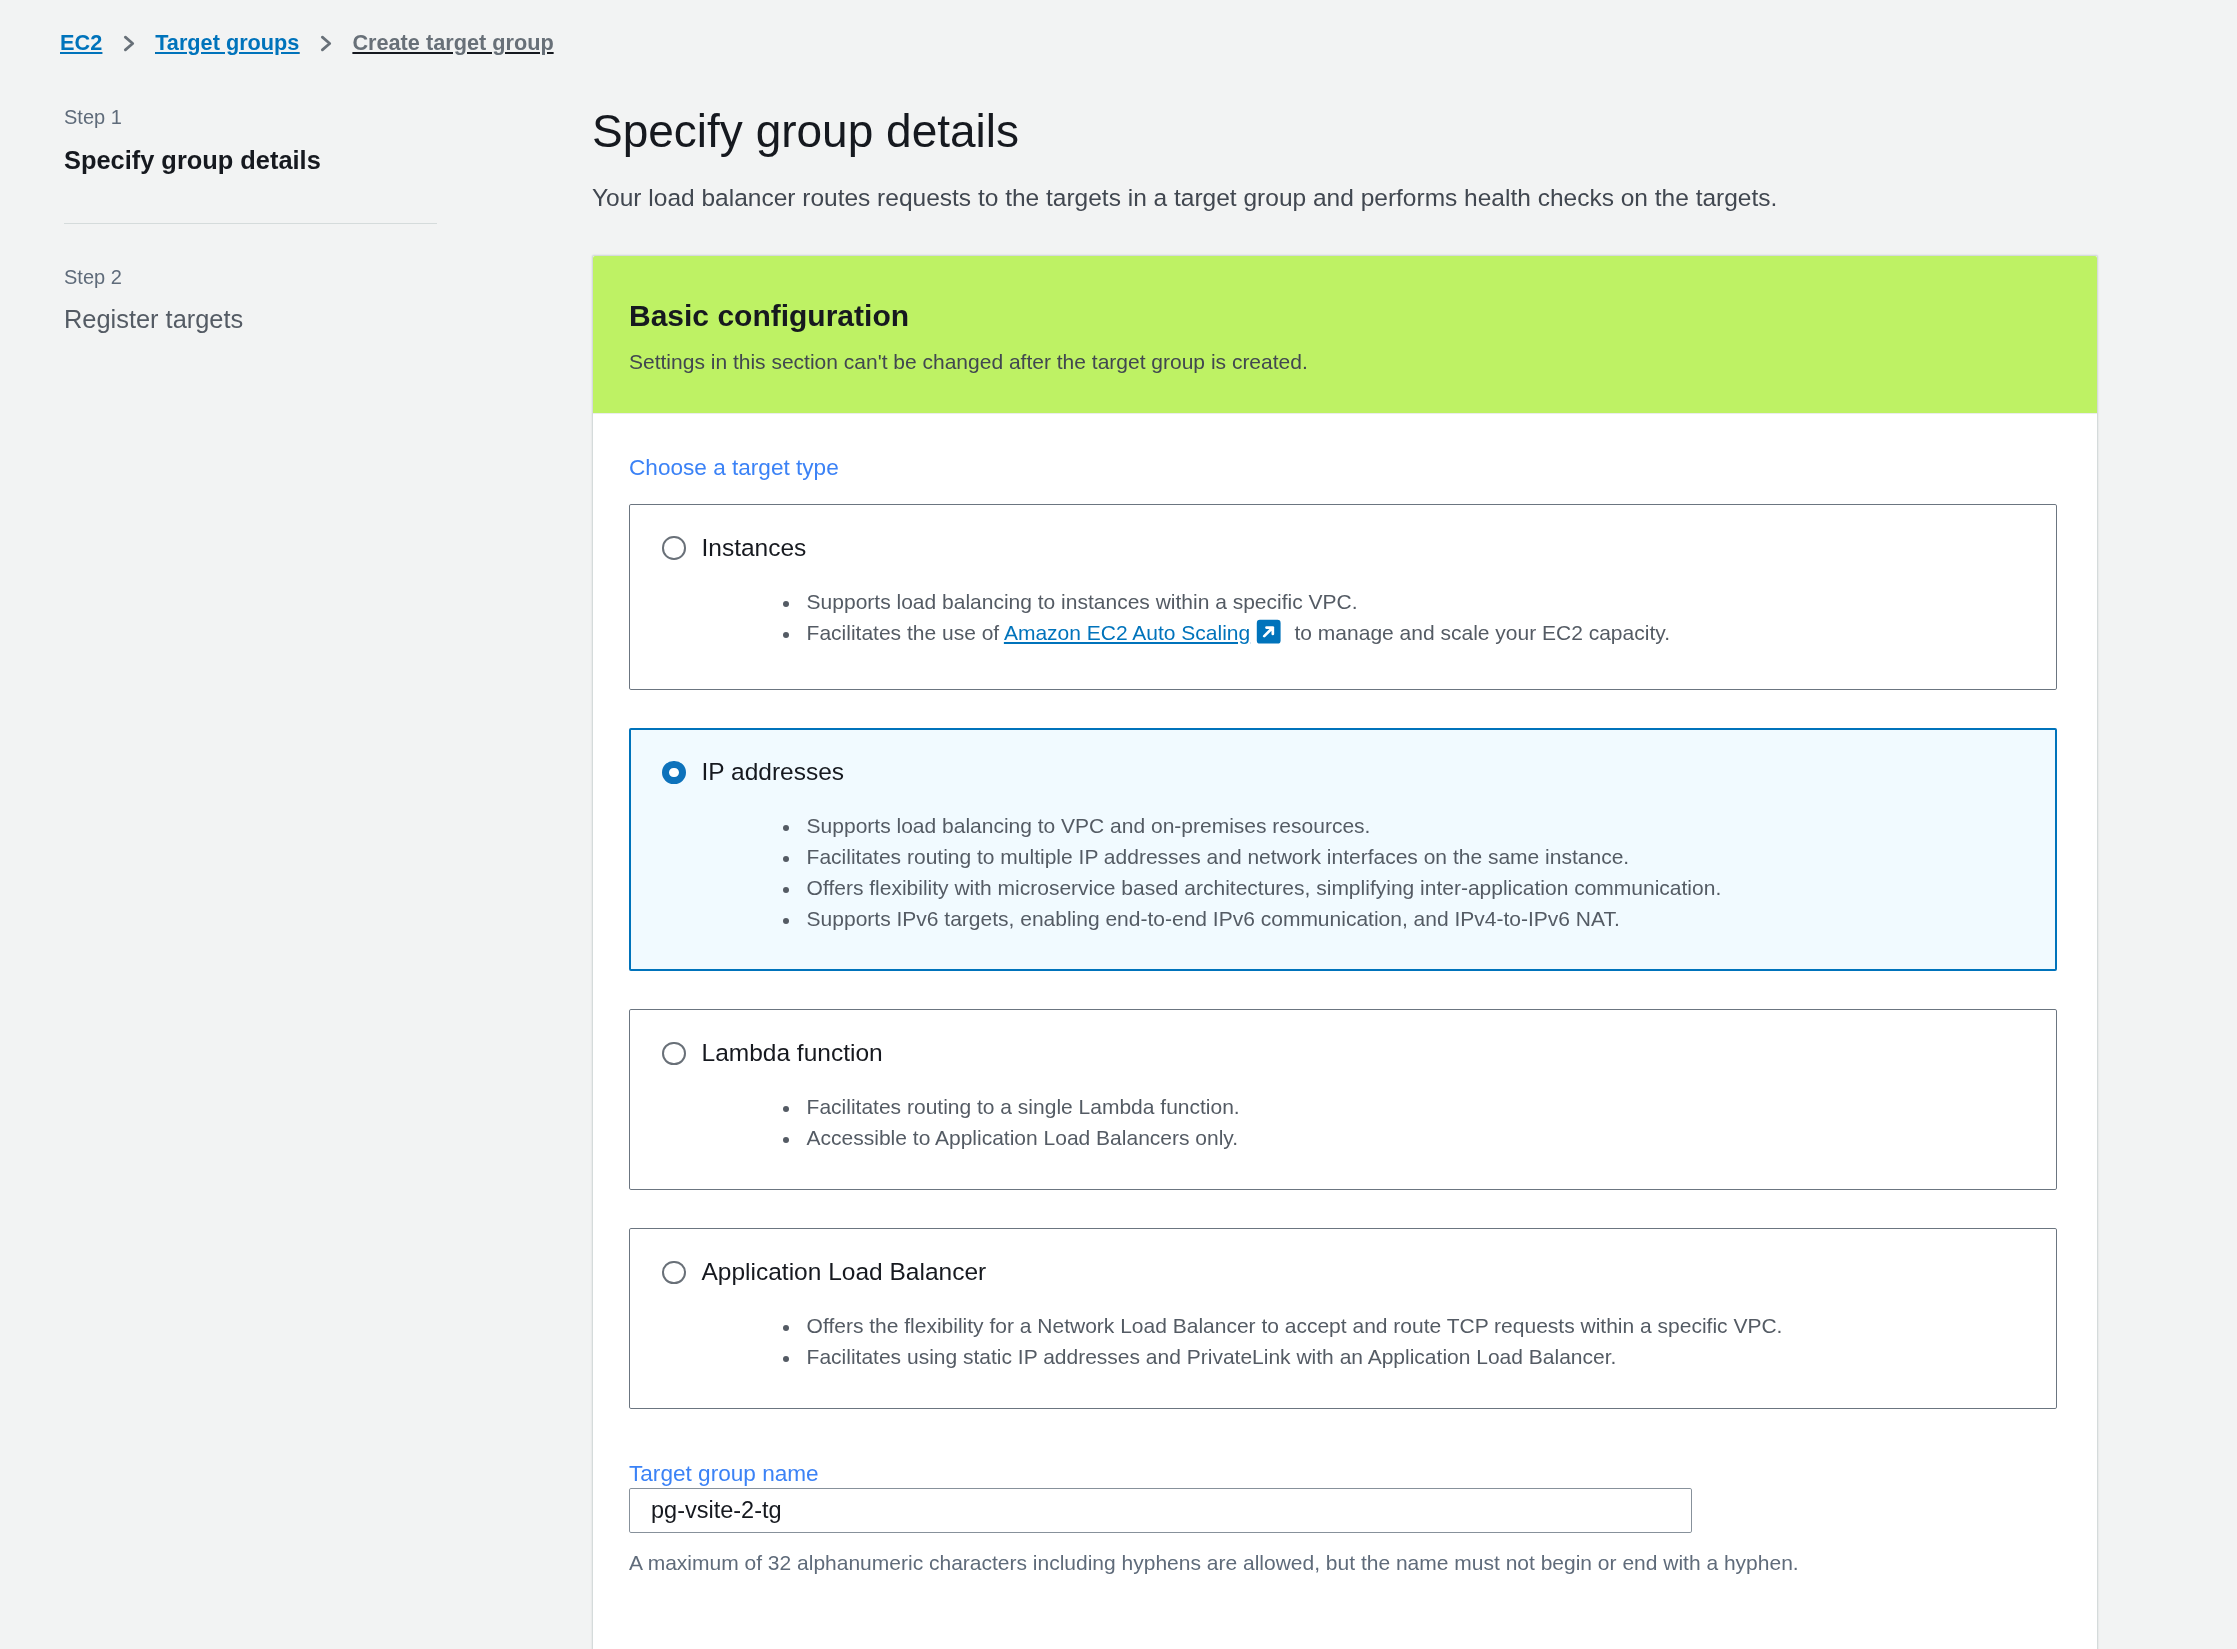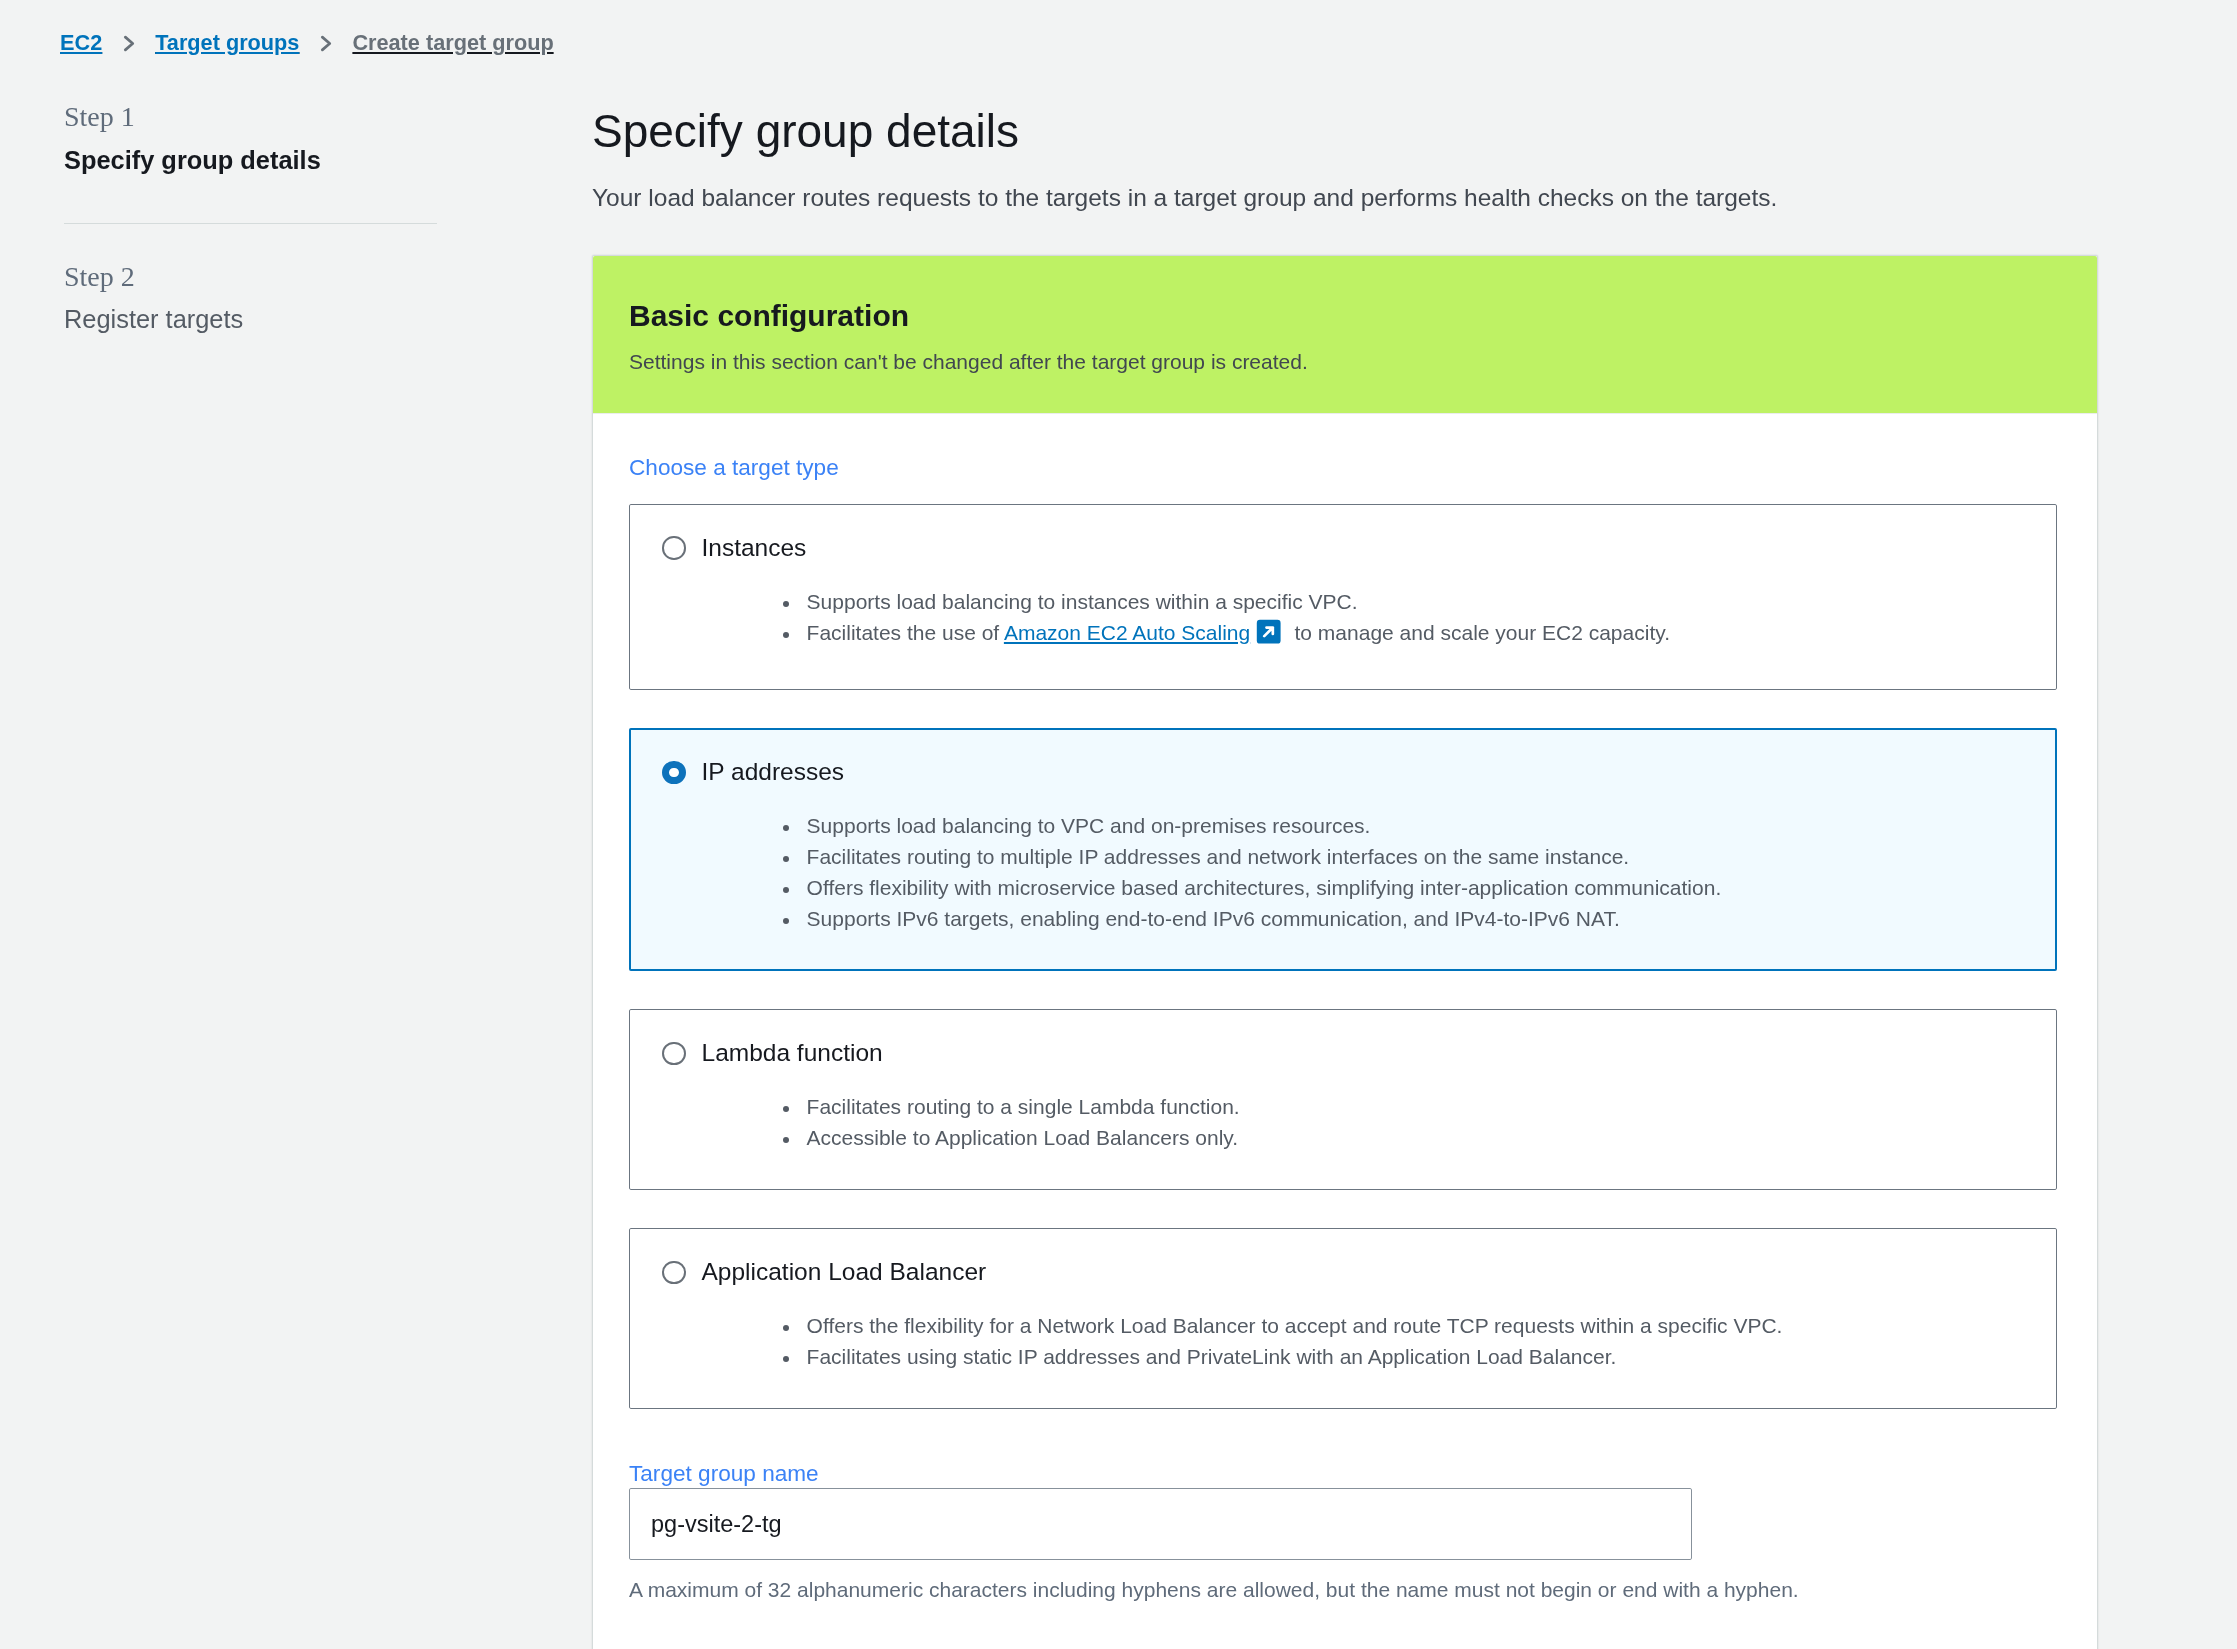--- a/index.html
+++ b/index.html
@@ -17,21 +17,21 @@
     position: absolute; left: 60px; top: 26px;
     display: flex; align-items: center; gap: 17px;
     font-size: 21.7px; font-weight: 700; line-height: 34px; text-decoration: underline;
   }
   .breadcrumb a { color: #0073bb; text-decoration: underline; cursor: pointer; }
   .breadcrumb .crumb-current { color: #687078; }
   .crumb-chevron { display: inline-flex; align-items: center; }
 
   
   .steps { position: absolute; left: 64px; top: 105px; width: 373px; }
-  .step-eyebrow { font-size: 28px; color: #5f6b7a; line-height: 24.5px; font-family: Liberation Serif, serif; }
+  .step-eyebrow { font-size: 20px; color: #5f6b7a; line-height: 24.5px; }
   .step-title { font-size: 25.4px; line-height: 32px; margin-top: 14px; color: #545b64; }
   .step-title.active { font-weight: 700; color: #16191f; }
   .steps hr { border: none; border-top: 0.9px solid #d5dbdb; margin: 47px 0 41px 0; }
 
   
   .main { position: absolute; left: 592px; top: 104px; width: 1506px; }
   .page-title { font-size: 46px; font-weight: 400; line-height: 55px; color: #16191f; }
   .page-desc { font-size: 24.5px; line-height: 32px; color: #414750; margin-top: 22.6px; }
 
   
@@ -87,21 +87,21 @@
   }
   .tile li::marker { color: #545b64; font-size: 19px; }
   .inline-link { color: #0073bb; text-decoration: underline; cursor: pointer; }
   .ext-icon { display: inline-block; vertical-align: -4.7px; margin: 0 7.5px 0 5.6px; }
 
   
   .name-field { margin-top: 51px; }
   .name-field .field-label { margin-bottom: 17px; }
   .name-input {
     display: block;
-    width: 1063px; height: 72px;
+    width: 1063px; height: 45px;
     border: 1.4px solid #87919b; border-radius: 1.9px;
     font-family: "Liberation Sans", sans-serif;
     font-size: 23.5px; color: #16191f;
     padding: 0 21px; background: #fff;
   }
   .field-hint { margin-top: 17px; font-size: 21px; line-height: 26px; color: #5f6b7a; }
 </style>
 </head>
 <body>
 

